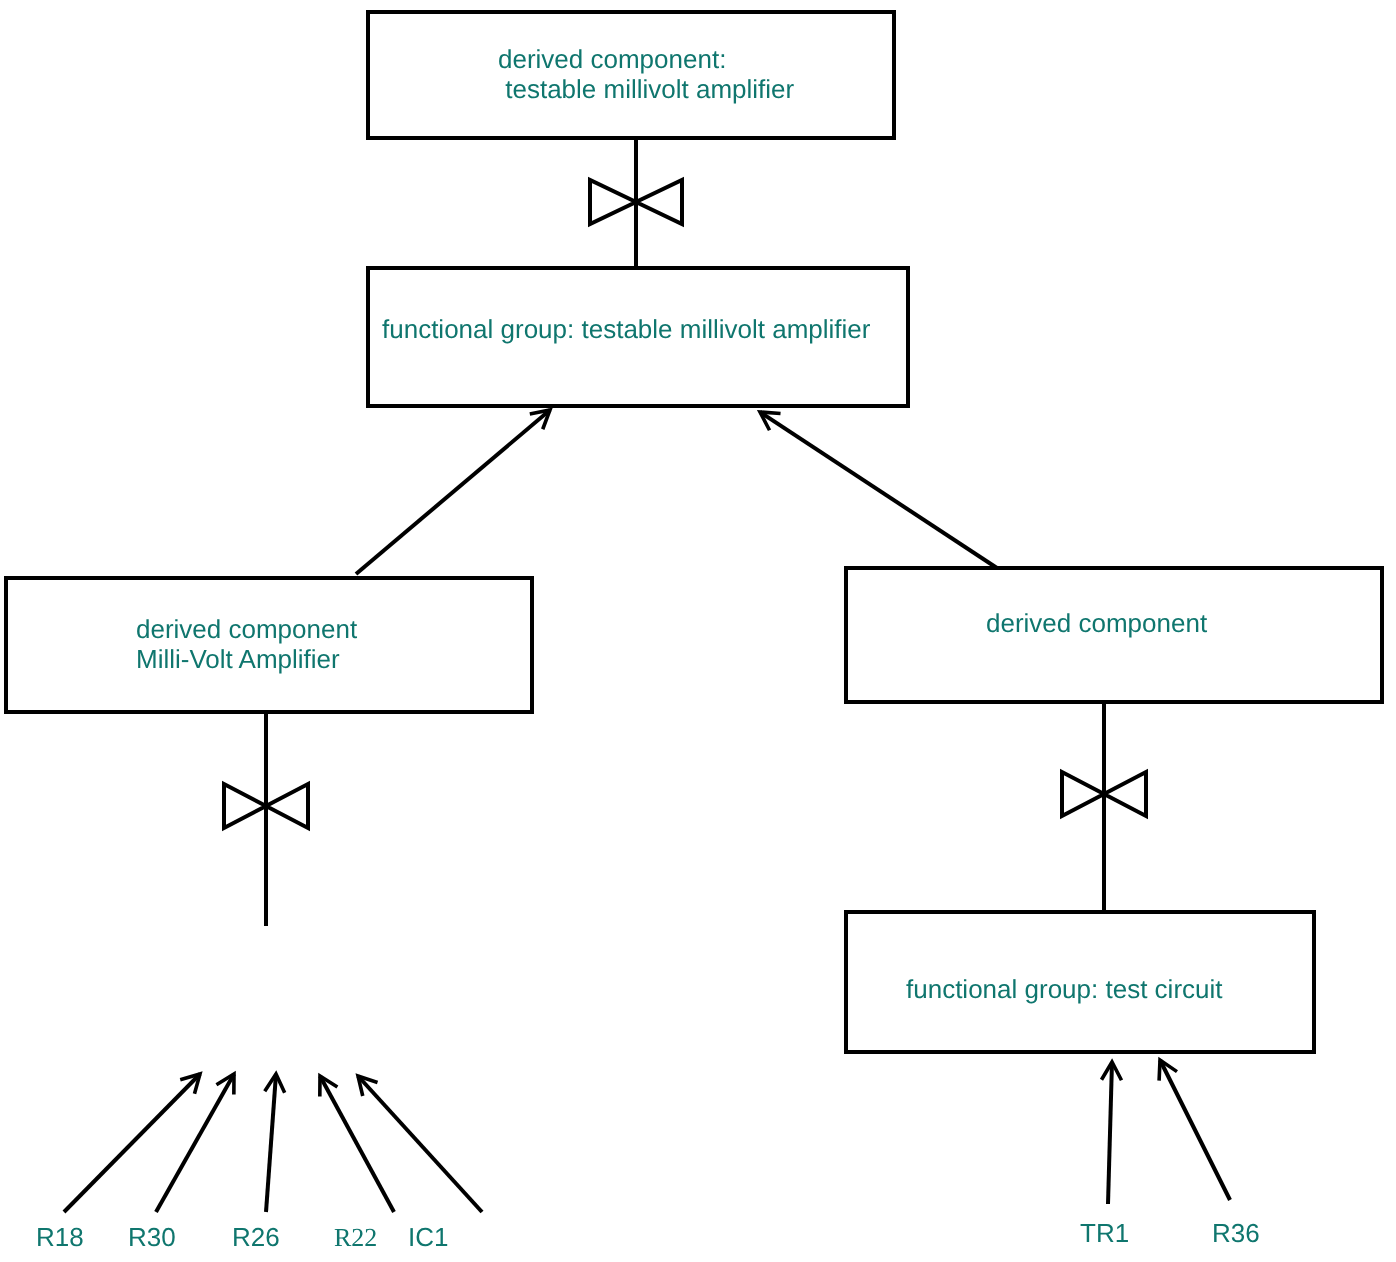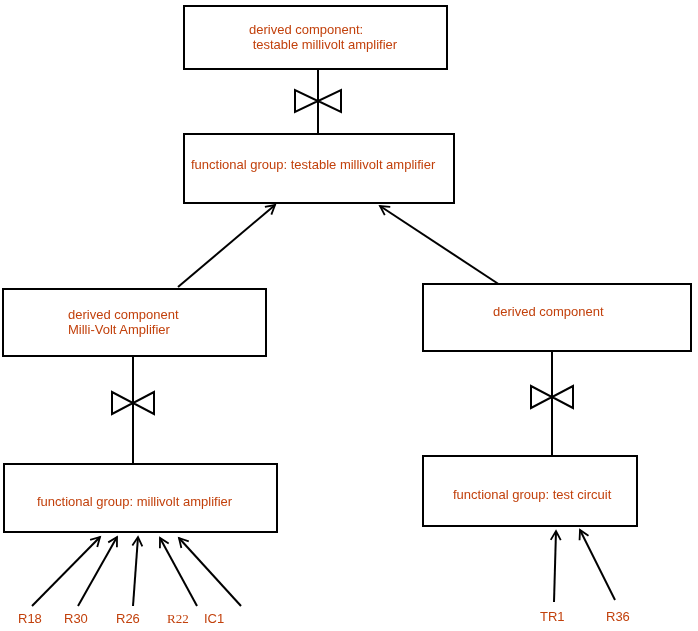--- a/index.html
+++ b/index.html
@@ -6,21 +6,21 @@
     margin: 0;
     padding: 0;
     background: #ffffff;
   }
   .diagram {
     position: relative;
     width: 698px;
     height: 631px;
     background: #ffffff;
     font-family: "Liberation Sans", sans-serif;
-    color: #c2410c;
+    color: #0f766e;
     overflow: hidden;
   }
   .connectors {
     position: absolute;
     left: 0;
     top: 0;
     width: 698px;
     height: 631px;
   }
   .box {
@@ -32,21 +32,21 @@
     line-height: 15px;
   }
   .box .t {
     white-space: pre-wrap;
   }
   #box-derived-testable { left: 183px; top: 5px;   width: 265px; height: 65px; padding: 15px 0 0 64px; }
   #box-func-testable    { left: 183px; top: 133px; width: 272px; height: 71px; padding: 22px 0 16px 6px;  }
   #box-derived-mva      { left: 2px;   top: 288px; width: 265px; height: 69px; padding: 17px 0 0 64px; }
   #box-func-mva         { left: 3px;   top: 463px; width: 275px; height: 70px; padding: 29px 0 0 32px; }
   #box-derived-tc       { left: 422px; top: 283px; width: 270px; height: 69px; padding: 19px 0 0 69px; }
-  #box-func-tc          { left: 422px; top: 455px; width: 216px; height: 72px; padding: 30px 0 0 29px; }
+  #box-func-tc          { left: 422px; top: 455px; width: 236px; height: 72px; padding: 30px 0 0 29px; }
   .comp-label {
     position: absolute;
     font-size: 13px;
     line-height: 14px;
     white-space: nowrap;
   }
   #label-r18 { left: 18px;  top: 612px; }
   #label-r30 { left: 64px;  top: 612px; }
   #label-r26 { left: 116px; top: 612px; }
   #label-r22 { left: 167px; top: 612px; font-family: Liberation Serif, serif; }
@@ -103,23 +103,20 @@
 
   <div class="box" id="box-func-testable">
     <div class="t">functional group: testable millivolt amplifier</div>
   </div>
 
   <div class="box" id="box-derived-mva">
     <div class="t">derived component</div>
     <div class="t">Milli-Volt Amplifier</div>
   </div>
 
-  <div class="box" id="box-func-mva">
-    <div class="t">functional group: millivolt amplifier</div>
-  </div>
 
   <div class="box" id="box-derived-tc">
     <div class="t">derived component</div>
   </div>
 
   <div class="box" id="box-func-tc">
     <div class="t">functional group: test circuit</div>
   </div>
 
   <div class="comp-label" id="label-r18">R18</div>

